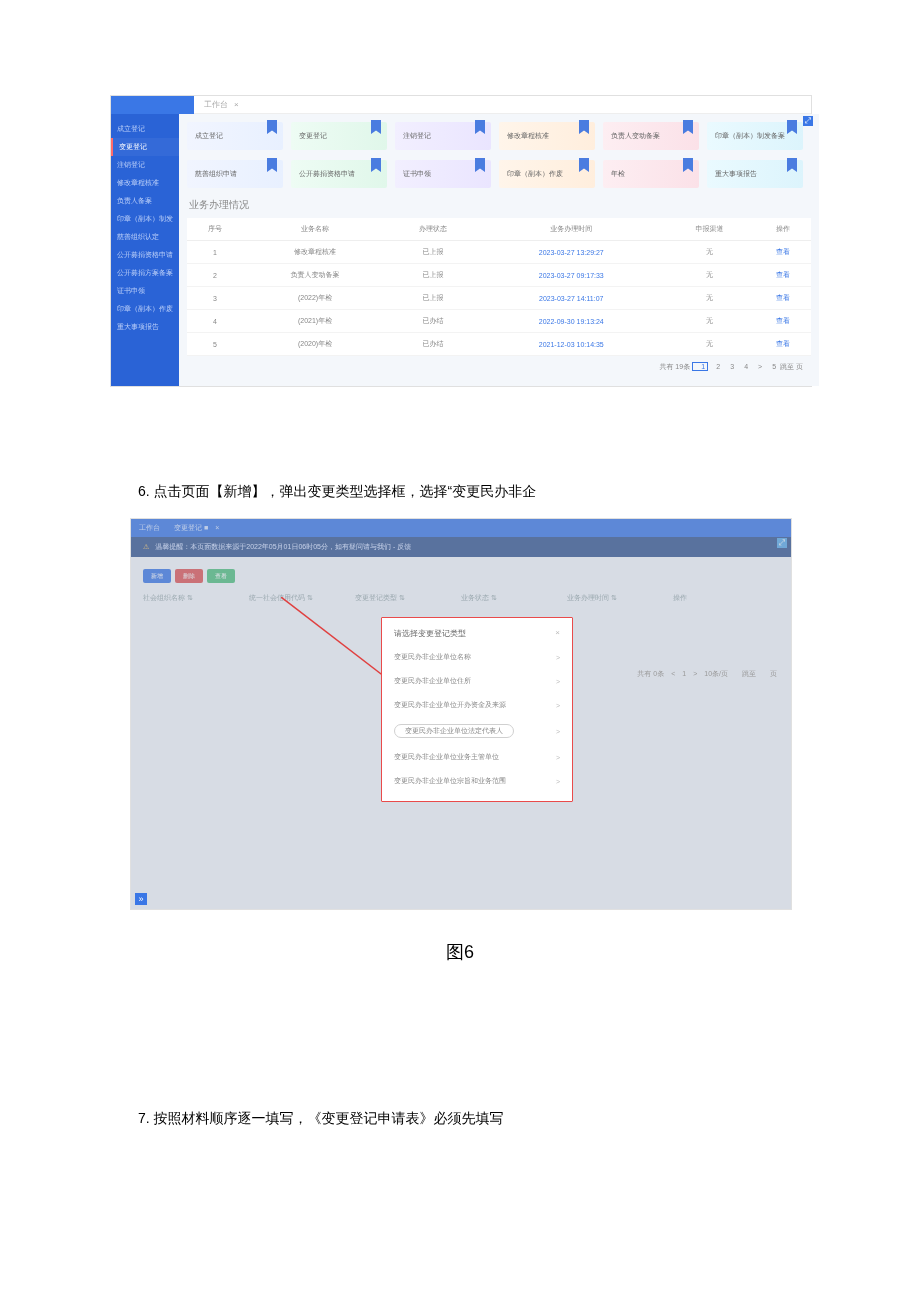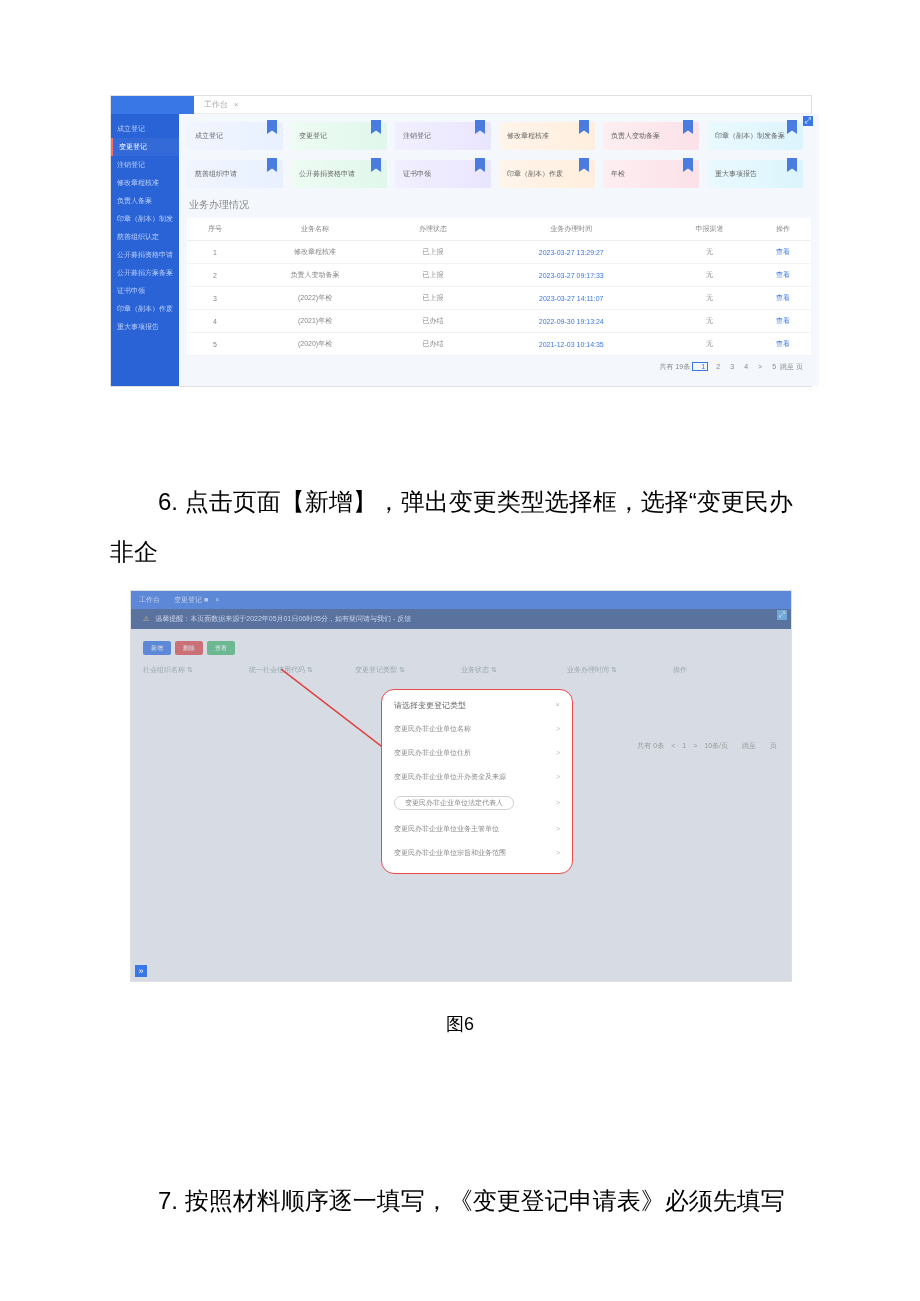--- a/index.html
+++ b/index.html
@@ -155,21 +155,21 @@
   }
 
   .caption {
     text-align: center;
     font-size: 18px;
     margin: 30px 0;
   }
 
   
   .body-text {
-    font-size: 24px;
+    font-size: 14px;
     line-height: 2.1;
     padding: 0 110px;
   }
   .body-text .indent {
     text-indent: 2em;
     display: block;
   }
 
   
   .fig6-wrap {
@@ -231,21 +231,21 @@
     left: 0; right: 0; top: 0; bottom: 0;
     background: rgba(160,170,185,0.35);
   }
   .modal {
     position: absolute;
     left: 250px;
     top: 98px;
     width: 190px;
     background: #fff;
     border: 1px solid #e94b4b;
-    border-radius: 13px;
+    border-radius: 1px;
     padding: 8px 0;
   }
   .modal-title {
     font-size: 8px;
     color: #666;
     padding: 2px 12px 6px 12px;
     display: flex;
     justify-content: space-between;
   }
   .modal-item {

